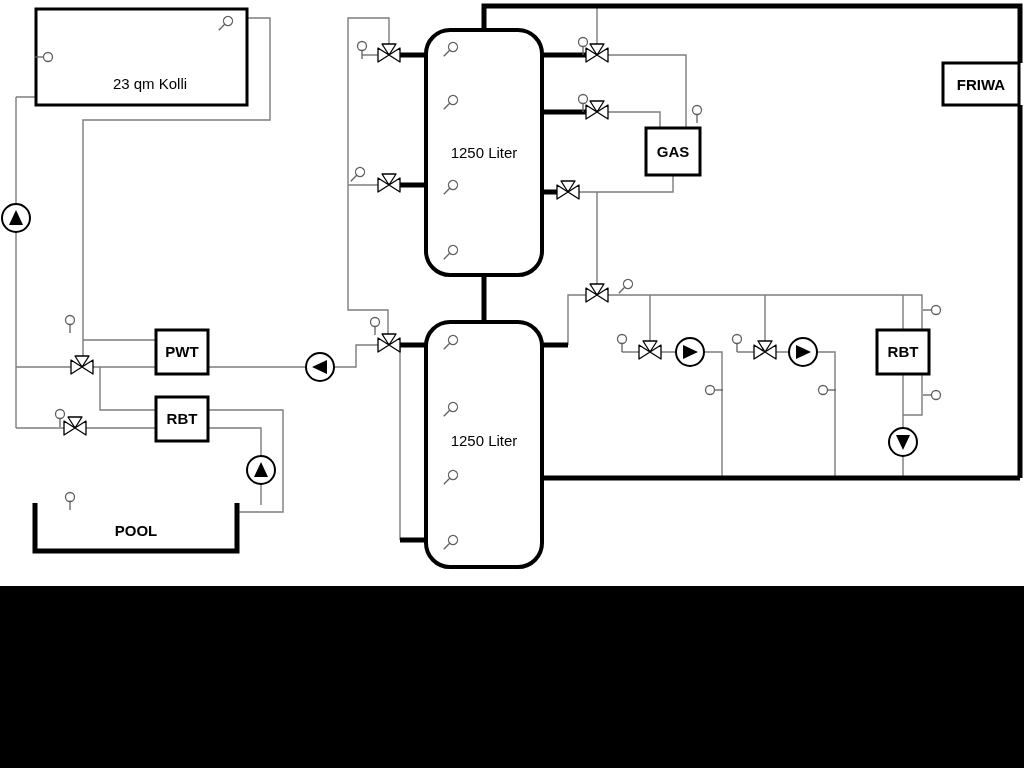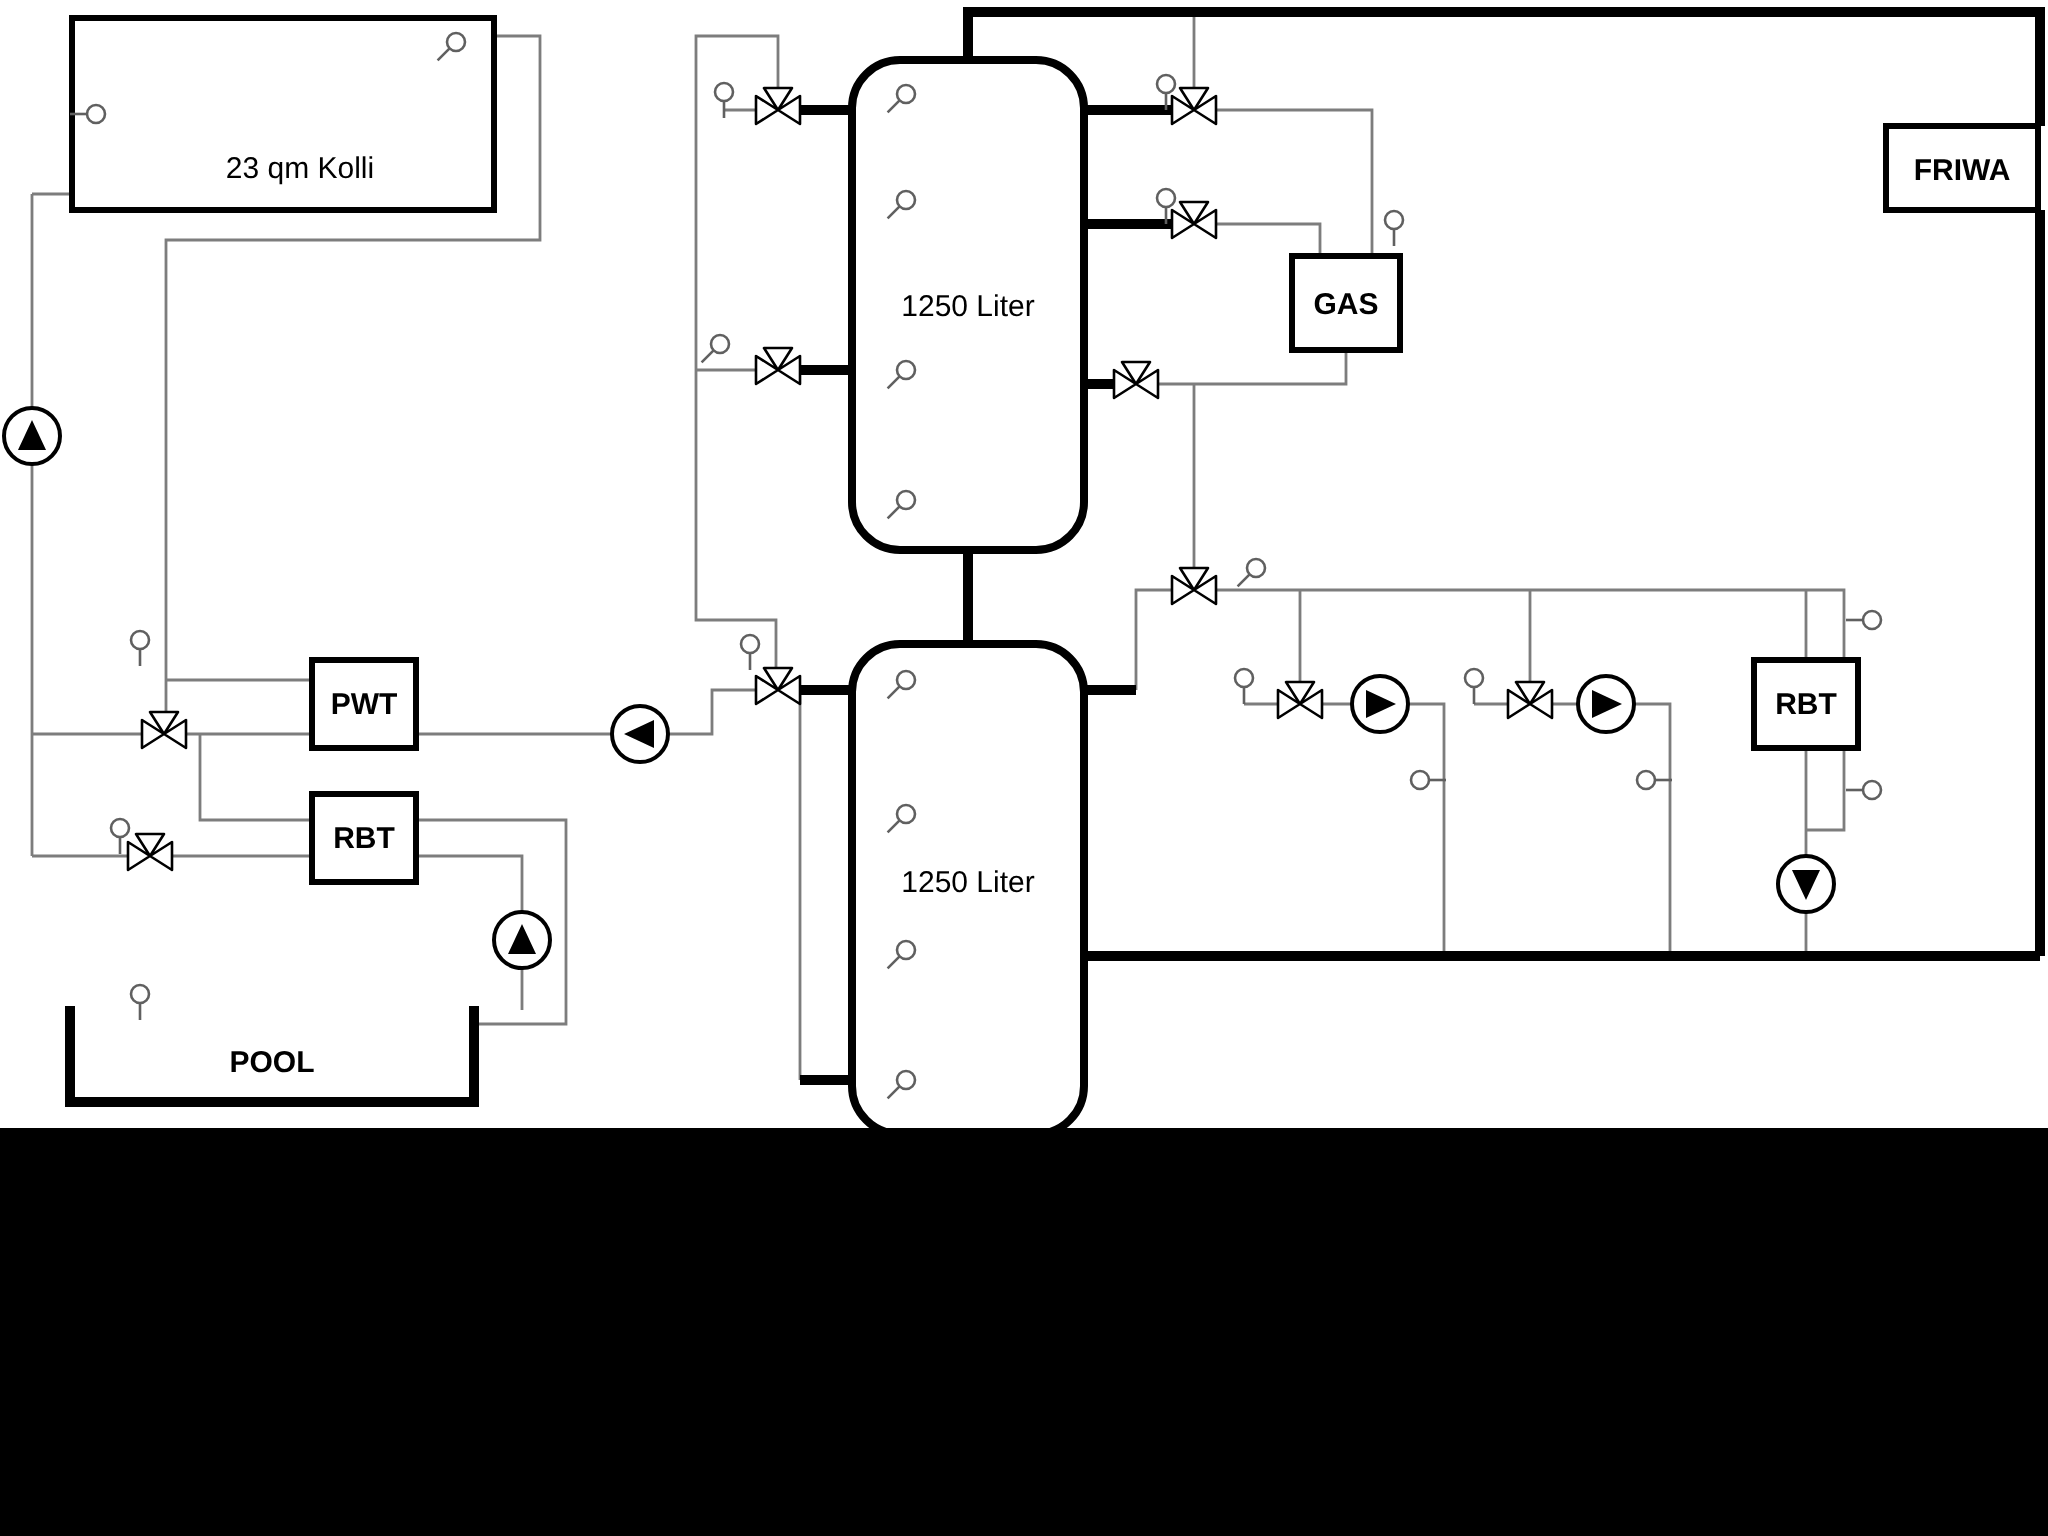--- a/index.html
+++ b/index.html
@@ -1,16 +1,16 @@
 <!DOCTYPE html>
 <html style="--pipe_thin: #7d7d7d; --pipe_thick: #000000; --background: #ffffff; --letterbox: #000000;"><head>
 <meta charset="utf-8">
 <style>
   html,body{margin:0;padding:0;background:#000;}
-  .stage{width:1024px;height:564px;position:relative;background:var(--background,#fff);overflow:hidden;}
+  .stage{width:1024px;height:768px;position:relative;background:var(--background,#fff);overflow:hidden;}
   svg{display:block;}
   .lbl{font-family:"Liberation Sans",sans-serif;font-size:15px;fill:#000;text-anchor:middle;}
   .lbl-bold{font-weight:bold;}
   .thin{fill:none;stroke:var(--pipe_thin,#7d7d7d);stroke-width:1.4;}
   .thick{fill:none;stroke:var(--pipe_thick,#000);stroke-width:5;}
   .box{fill:#fff;stroke:#000;stroke-width:3;}
   .tank{fill:#fff;stroke:#000;stroke-width:4;}
   .pool{fill:none;stroke:#000;stroke-width:5;}
   .letterbox{fill:var(--letterbox,#000);}
 </style>

